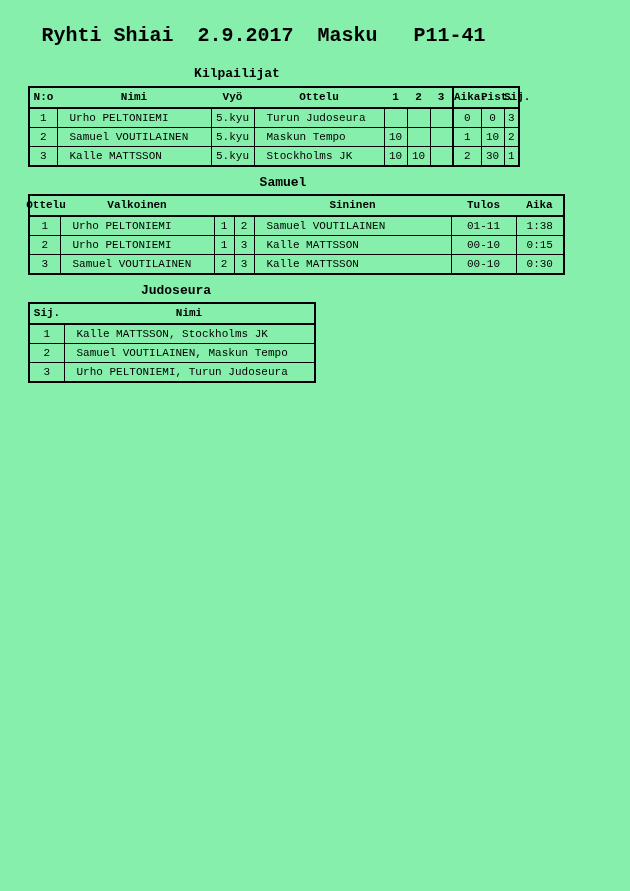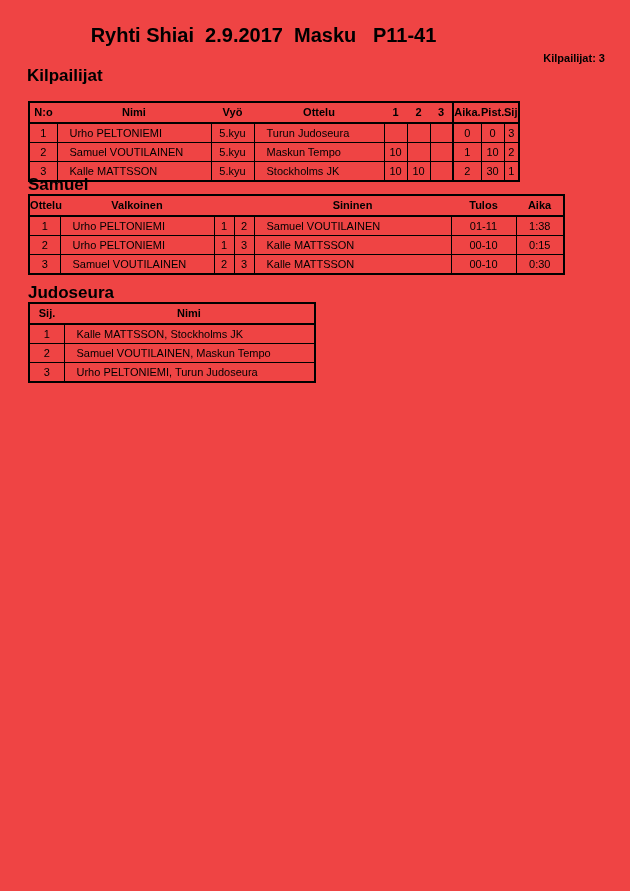--- a/index.html
+++ b/index.html
@@ -1,39 +1,39 @@
 <!DOCTYPE html>
 <html><head>
 <meta charset="utf-8">
 <style>
   html,body { margin:0; padding:0; background:#888; }
   .page {
     position:relative;
     width:630px; height:891px;
-    background:#ef4444;
-    font-family:Liberation Sans, sans-serif;
+    background:#86efac;
+    font-family:Liberation Mono, monospace;
     color:#000;
     overflow:hidden;
     margin:0 auto;
   }
   .abs { position:absolute; }
   .title {
     top:24px; left:0; width:527px;
     text-align:center;
     font-size:20px; font-weight:bold;
     white-space:pre;
   }
   .count-label {
     top:52px; left:400px; width:205px;
     text-align:right;
     font-size:11px; font-weight:bold;
   }
   .section-heading {
-    font-size:17px; font-weight:bold;
-    text-align:left;
+    font-size:13px; font-weight:bold;
+    text-align:center;
     white-space:nowrap;
   }
   .h-kilpailijat { top:66px;  left:27px; width:420px; }
   .h-ottelut     { top:175px; left:28px; width:510px; }
   .h-tulokset    { top:283px; left:28px; width:296px; }
 
   table.t {
     border-collapse:collapse;
     table-layout:fixed;
     border:2px solid #000;
@@ -54,32 +54,31 @@
     white-space:nowrap;
   }
   table.t td.l { text-align:left; padding-left:12px; }
   th.h-left { text-align:left; padding-left:2px; }
   .thick-l { border-left:2px solid #000 !important; }
   th.overflow-c span {
     display:inline-block;
     width:42px; margin-left:-5px;
     text-align:center;
   }
-  .pos-t1 { top:86px;  left:28px;margin-top:15px; }
+  .pos-t1 { top:86px;  left:28px; }
   .pos-t2 { top:194px; left:28px; }
   .pos-t3 { top:302px; left:28px; }
 </style>
 </head>
 <body>
 
 <div class="page">
 
   <div class="abs title">Ryhti Shiai  2.9.2017  Masku   P11-41</div>
 
-  <div class="abs count-label">Kilpailijat: 3</div>
 
   <div class="abs section-heading h-kilpailijat">Kilpailijat</div>
 
   <div class="abs pos-t1">
     <table class="t" style="width:490px">
       <colgroup>
         <col style="width:28px">
           <col style="width:154px">
           <col style="width:43px">
           <col style="width:130px">

